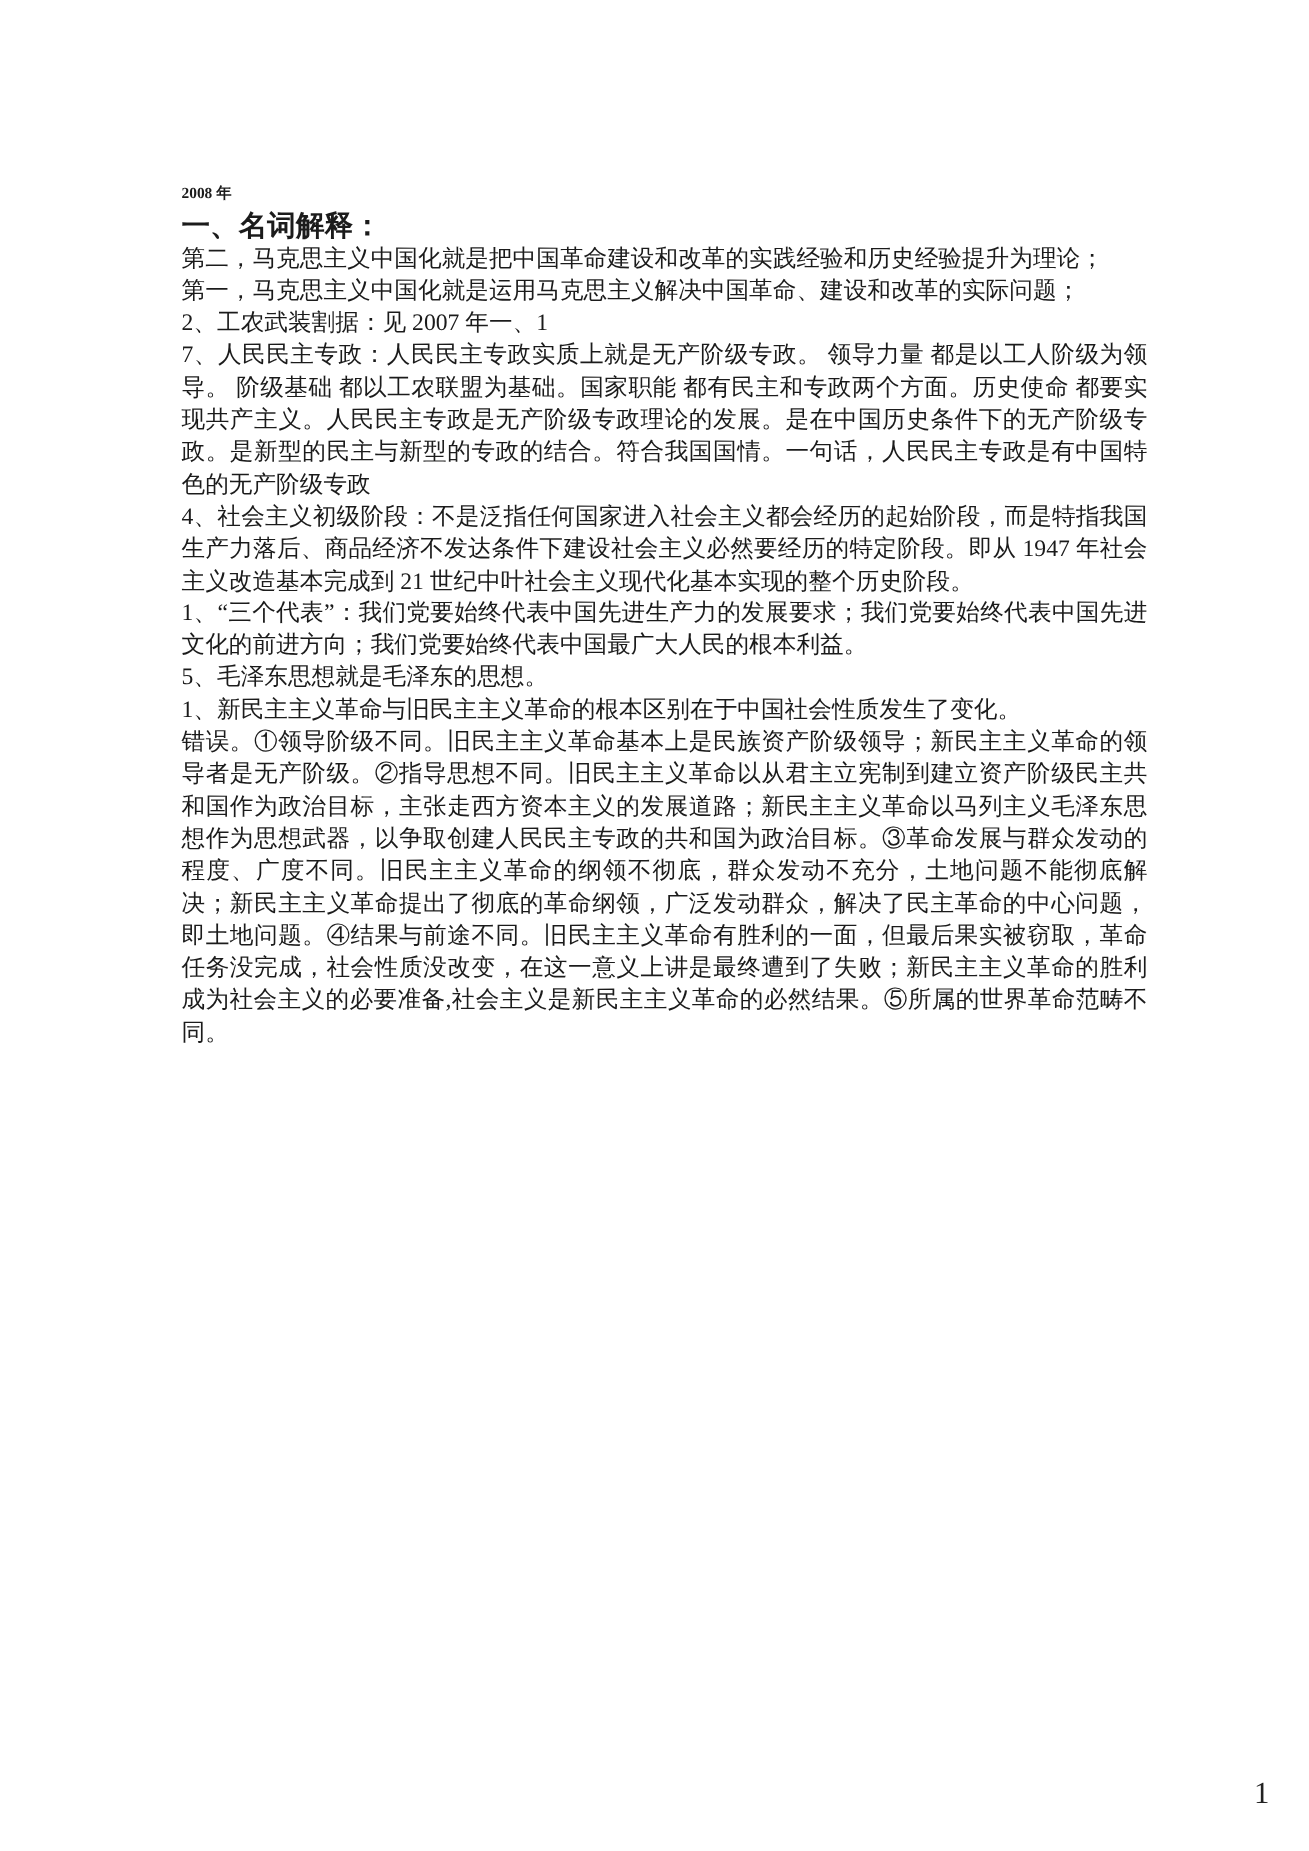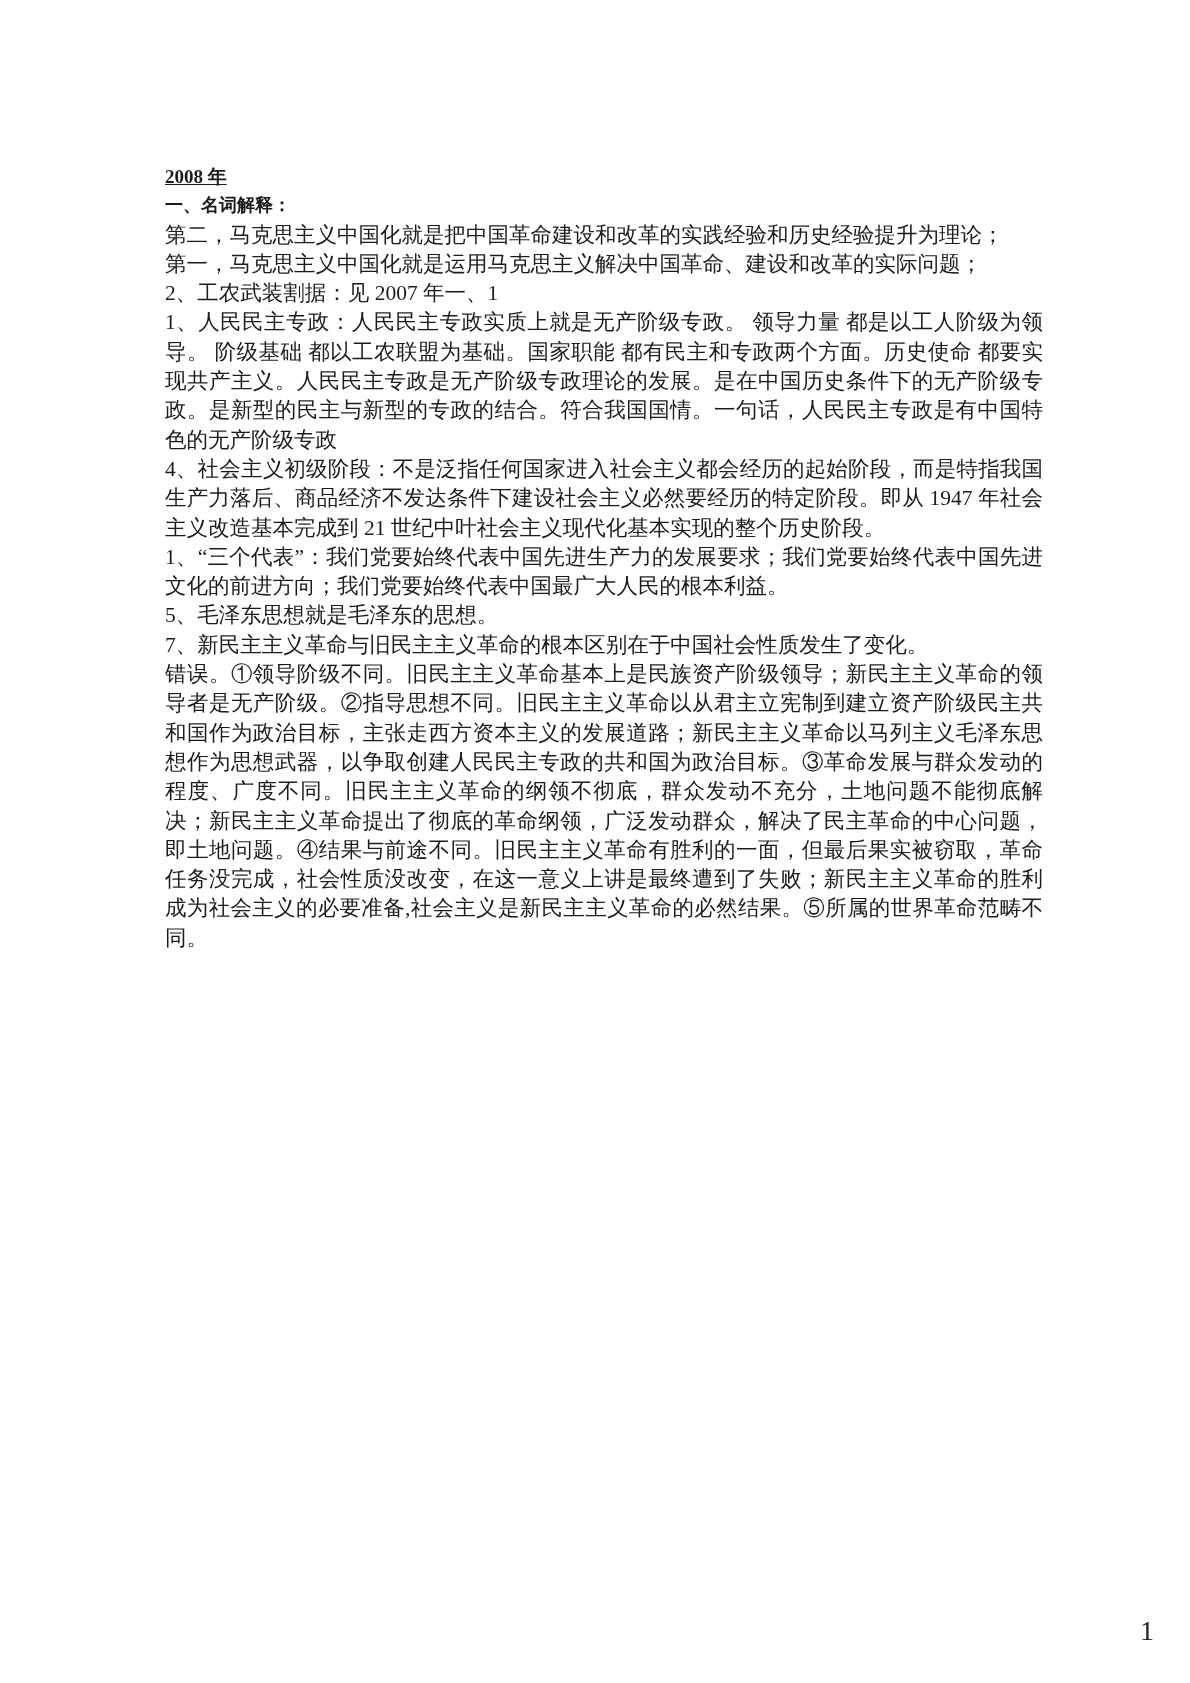--- a/index.html
+++ b/index.html
@@ -21,27 +21,26 @@
     left: 165px;
     top: 162px;
     width: 878px;
     font-size: 21.5px;
     line-height: 29.3px;
     color: #1b1b1b;
     text-align: justify;
   }
   .year-heading {
     font-weight: bold;
-    font-size: 19px;
+    font-size: 14px;
     margin: 0;
-    text-decoration: underline;
   }
   .section-heading {
     font-weight: bold;
-    font-size: 18px;
+    font-size: 26px;
     margin: 0;
   }
   .para {
     margin: 0;
     text-align: justify;
   }
   .page-number {
     position: absolute;
     right: 36px;
     bottom: 36px;
@@ -56,25 +55,25 @@
 <div class="page">
   <div class="content">
 
     <p class="year-heading">2008 年</p>
 
     <p class="section-heading">一、名词解释：</p>
 
     <p class="para">第二，马克思主义中国化就是把中国革命建设和改革的实践经验和历史经验提升为理论；</p>
     <p class="para">第一，马克思主义中国化就是运用马克思主义解决中国革命、建设和改革的实际问题；</p>
     <p class="para">2、工农武装割据：见 2007 年一、1</p>
-    <p class="para">1、人民民主专政：人民民主专政实质上就是无产阶级专政。 领导力量 都是以工人阶级为领导。 阶级基础 都以工农联盟为基础。国家职能 都有民主和专政两个方面。历史使命 都要实现共产主义。人民民主专政是无产阶级专政理论的发展。是在中国历史条件下的无产阶级专政。是新型的民主与新型的专政的结合。符合我国国情。一句话，人民民主专政是有中国特色的无产阶级专政</p>
+    <p class="para">7、人民民主专政：人民民主专政实质上就是无产阶级专政。 领导力量 都是以工人阶级为领导。 阶级基础 都以工农联盟为基础。国家职能 都有民主和专政两个方面。历史使命 都要实现共产主义。人民民主专政是无产阶级专政理论的发展。是在中国历史条件下的无产阶级专政。是新型的民主与新型的专政的结合。符合我国国情。一句话，人民民主专政是有中国特色的无产阶级专政</p>
     <p class="para">4、社会主义初级阶段：不是泛指任何国家进入社会主义都会经历的起始阶段，而是特指我国生产力落后、商品经济不发达条件下建设社会主义必然要经历的特定阶段。即从 1947 年社会主义改造基本完成到 21 世纪中叶社会主义现代化基本实现的整个历史阶段。</p>
     <p class="para">1、“三个代表”：我们党要始终代表中国先进生产力的发展要求；我们党要始终代表中国先进文化的前进方向；我们党要始终代表中国最广大人民的根本利益。</p>
 
 
     <p class="para">5、毛泽东思想就是毛泽东的思想。</p>
-    <p class="para">7、新民主主义革命与旧民主主义革命的根本区别在于中国社会性质发生了变化。</p>
+    <p class="para">1、新民主主义革命与旧民主主义革命的根本区别在于中国社会性质发生了变化。</p>
     <p class="para">错误。①领导阶级不同。旧民主主义革命基本上是民族资产阶级领导；新民主主义革命的领导者是无产阶级。②指导思想不同。旧民主主义革命以从君主立宪制到建立资产阶级民主共和国作为政治目标，主张走西方资本主义的发展道路；新民主主义革命以马列主义毛泽东思想作为思想武器，以争取创建人民民主专政的共和国为政治目标。③革命发展与群众发动的程度、广度不同。旧民主主义革命的纲领不彻底，群众发动不充分，土地问题不能彻底解决；新民主主义革命提出了彻底的革命纲领，广泛发动群众，解决了民主革命的中心问题，即土地问题。④结果与前途不同。旧民主主义革命有胜利的一面，但最后果实被窃取，革命任务没完成，社会性质没改变，在这一意义上讲是最终遭到了失败；新民主主义革命的胜利成为社会主义的必要准备,社会主义是新民主主义革命的必然结果。⑤所属的世界革命范畴不同。</p>
 
   </div>
 
   <div class="page-number">1</div>
 </div>
 
 </body></html>

